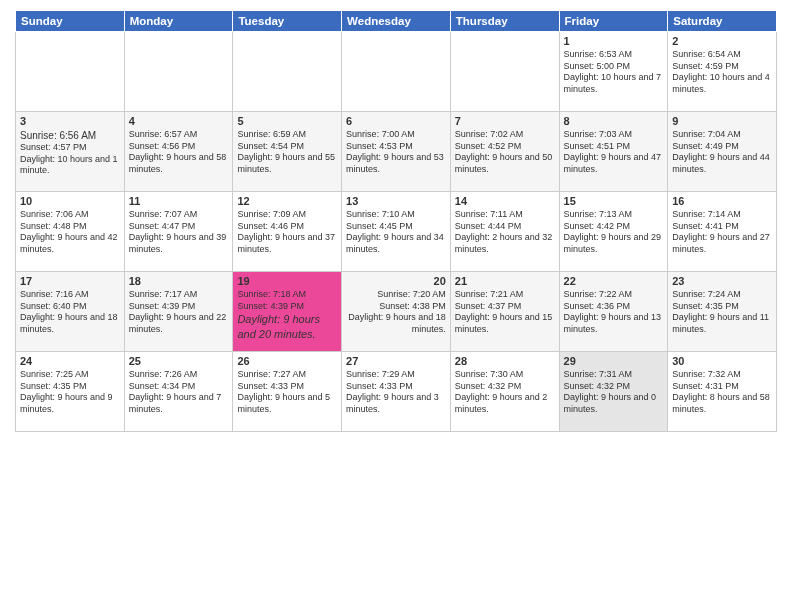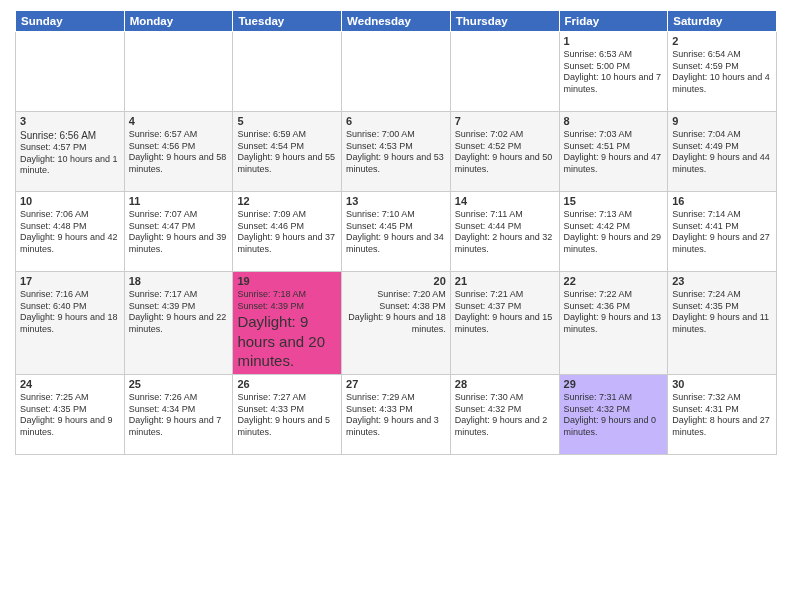--- a/index.html
+++ b/index.html
@@ -212,21 +212,21 @@
           <td style="background: rgb(245, 245, 245);">
             <span class="day-num">18</span>
             <div style="font-size: 9px; line-height: 1.3;">Sunrise: 7:17 AM</div>
             <div style="font-size: 9px; line-height: 1.3;">Sunset: 4:39 PM</div>
             <div style="font-size: 9px; line-height: 1.3;">Daylight: 9 hours and 22 minutes.</div>
           </td>
           <td style="background: #ec4899;">
             <span class="day-num">19</span>
             <div style="font-size: 9px; line-height: 1.3;">Sunrise: 7:18 AM</div>
             <div style="font-size: 9px; line-height: 1.3;">Sunset: 4:39 PM</div>
-            <div style="font-size: 15px; line-height: 1.3;">Daylight: 9 hours and 20 minutes.</div>
+            <div style="font-size: 11px; line-height: 1.3; font-style: italic;">Daylight: 9 hours and 20 minutes.</div>
           </td>
           <td style="background: rgb(245, 245, 245); text-align: right;">
             <span class="day-num">20</span>
             <div style="font-size: 9px; line-height: 1.3;">Sunrise: 7:20 AM</div>
             <div style="font-size: 9px; line-height: 1.3;">Sunset: 4:38 PM</div>
             <div style="font-size: 9px; line-height: 1.3;">Daylight: 9 hours and 18 minutes.</div>
           </td>
           <td style="background: rgb(245, 245, 245);">
             <span class="day-num">21</span>
             <div style="font-size: 9px; line-height: 1.3;">Sunrise: 7:21 AM</div>
@@ -270,31 +270,31 @@
             <div style="font-size: 9px; line-height: 1.3;">Sunrise: 7:29 AM</div>
             <div style="font-size: 9px; line-height: 1.3;">Sunset: 4:33 PM</div>
             <div style="font-size: 9px; line-height: 1.3;">Daylight: 9 hours and 3 minutes.</div>
           </td>
           <td style="background: rgb(255, 255, 255);">
             <span class="day-num">28</span>
             <div style="font-size: 9px; line-height: 1.3;">Sunrise: 7:30 AM</div>
             <div style="font-size: 9px; line-height: 1.3;">Sunset: 4:32 PM</div>
             <div style="font-size: 9px; line-height: 1.3;">Daylight: 9 hours and 2 minutes.</div>
           </td>
-          <td style="background: #c4b5fd;">
+          <td style="background: #e5e5e5;">
             <span class="day-num">29</span>
             <div style="font-size: 9px; line-height: 1.3;">Sunrise: 7:31 AM</div>
             <div style="font-size: 9px; line-height: 1.3;">Sunset: 4:32 PM</div>
             <div style="font-size: 9px; line-height: 1.3;">Daylight: 9 hours and 0 minutes.</div>
           </td>
           <td style="background: rgb(255, 255, 255);">
             <span class="day-num">30</span>
             <div style="font-size: 9px; line-height: 1.3;">Sunrise: 7:32 AM</div>
             <div style="font-size: 9px; line-height: 1.3;">Sunset: 4:31 PM</div>
-            <div style="font-size: 9px; line-height: 1.3;">Daylight: 8 hours and 27 minutes.</div>
+            <div style="font-size: 9px; line-height: 1.3;">Daylight: 8 hours and 58 minutes.</div>
           </td>
         </tr>
       </tbody>
   </table>
 </div>
 
 <style>
   .logo {
     flex-direction: column;
     align-items: flex-start;

